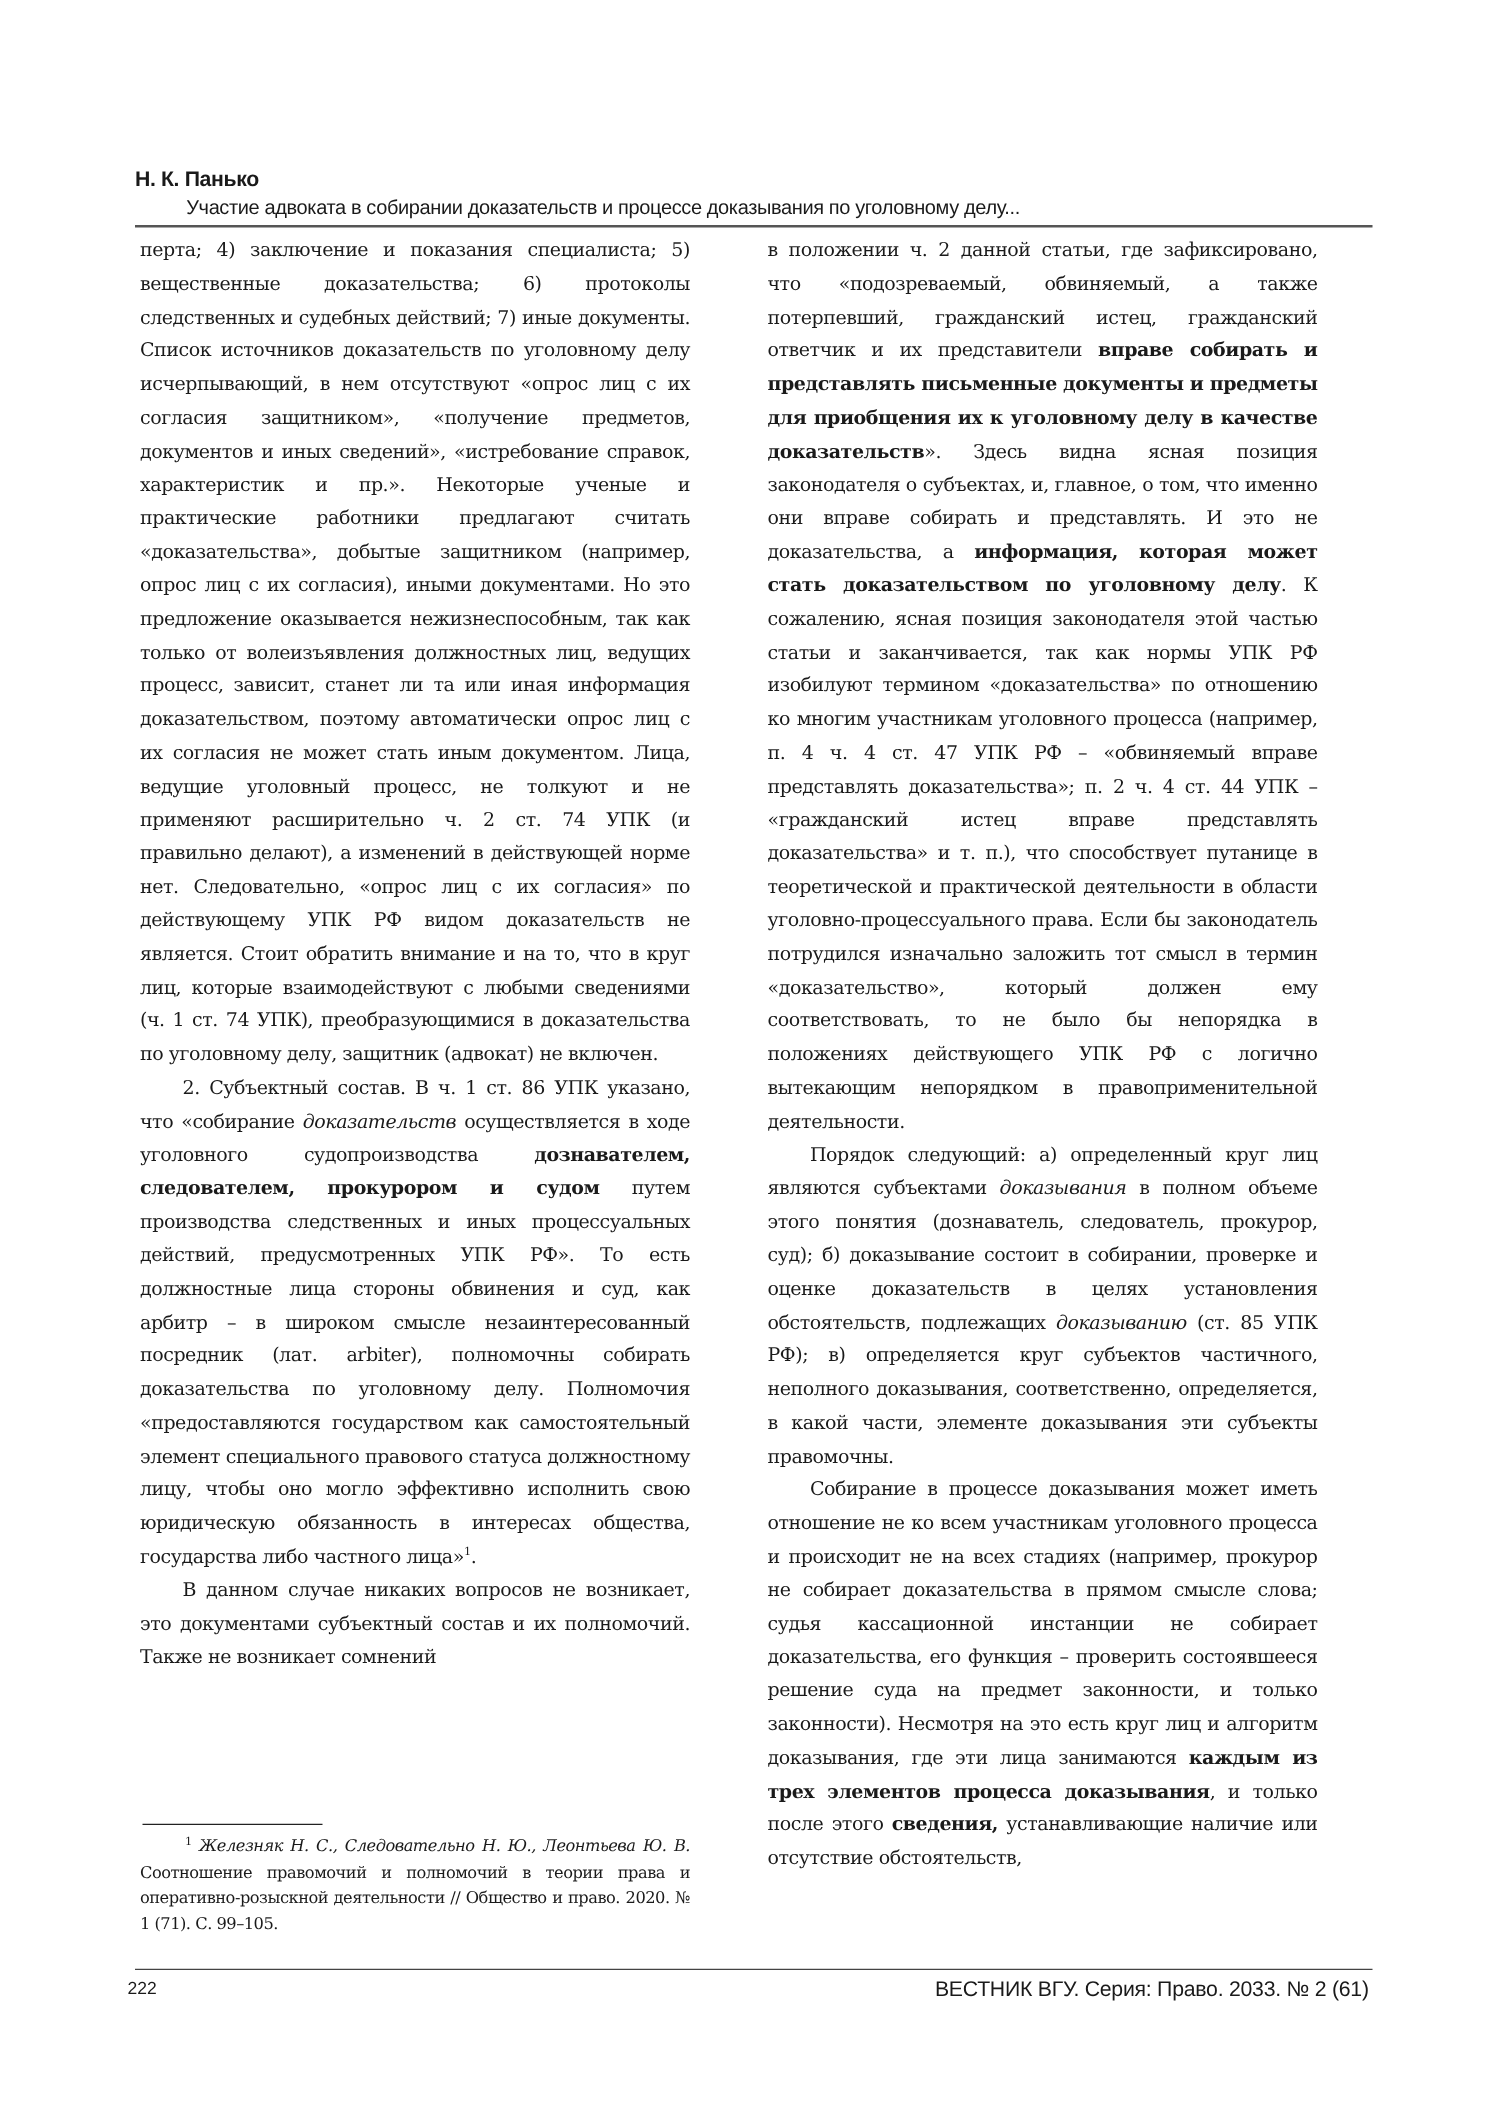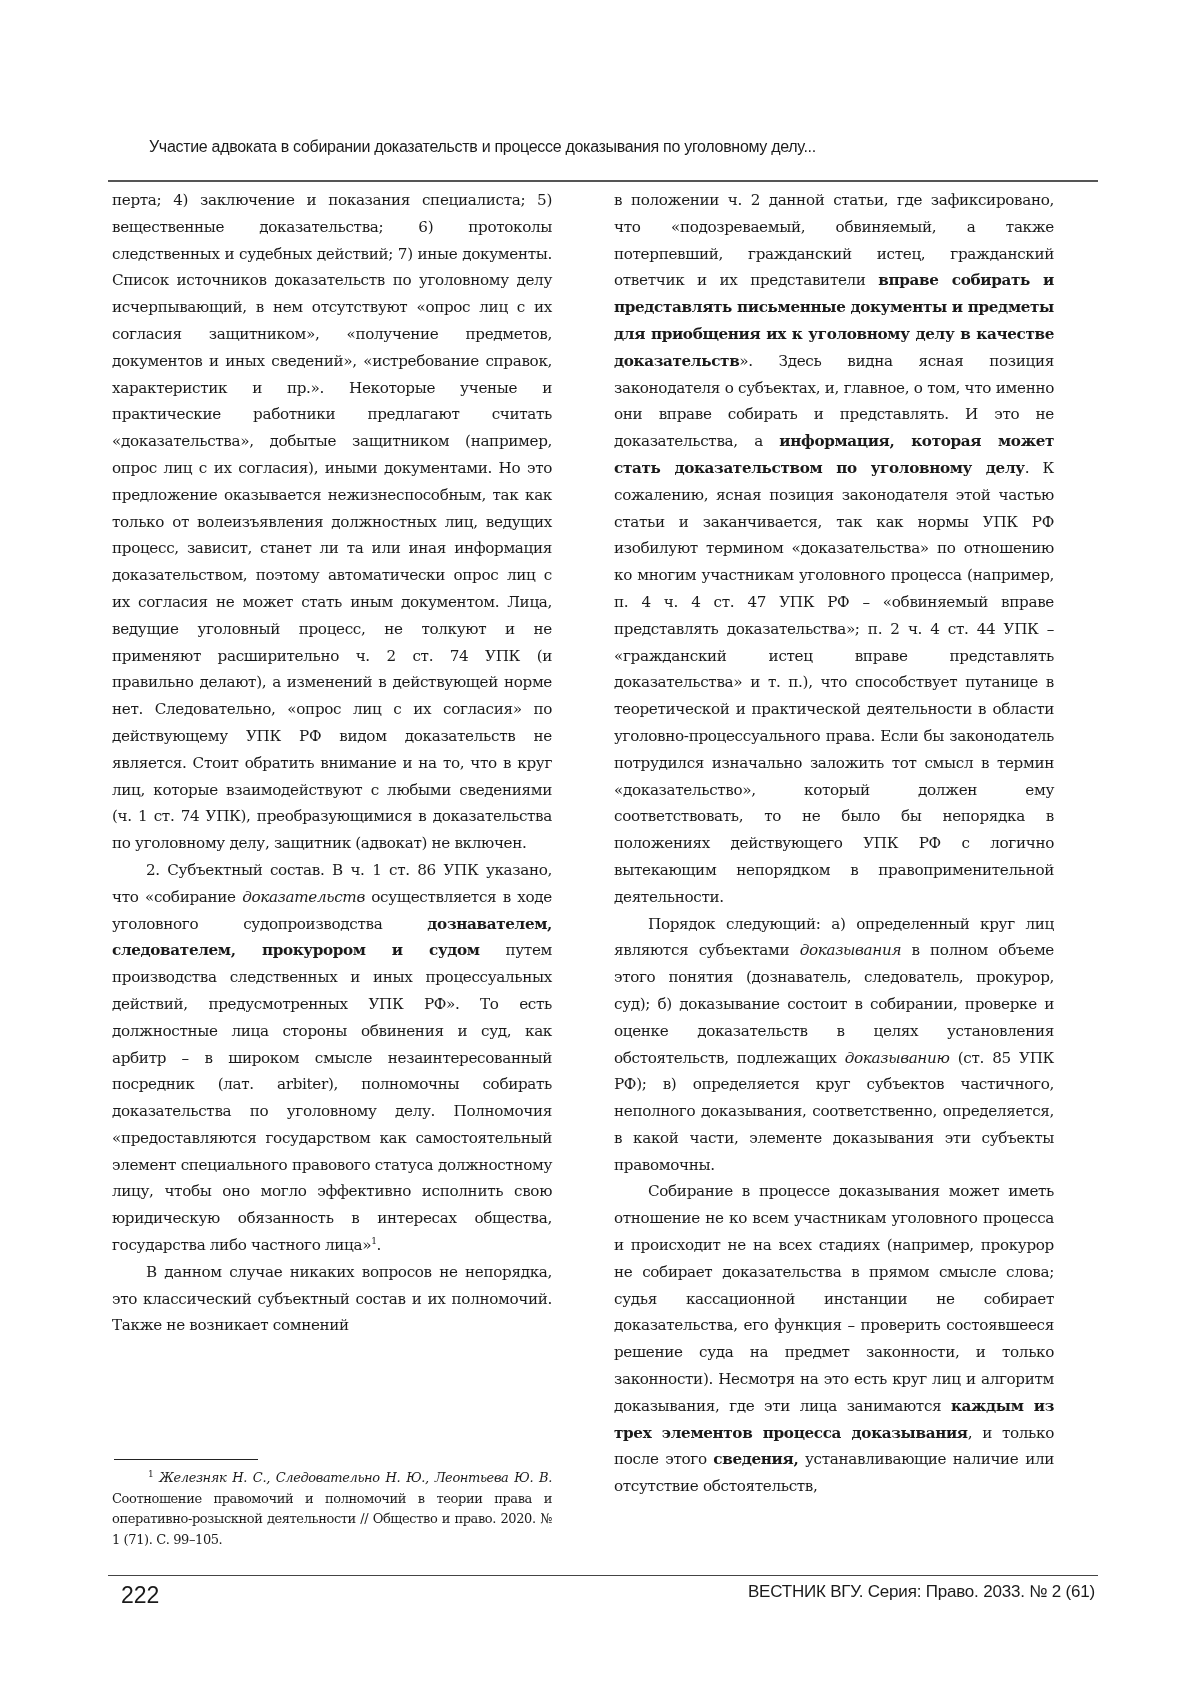--- a/index.html
+++ b/index.html
@@ -13,35 +13,36 @@
     .col-right { left: 614px; }
     .column p { margin: 0; }
     .column p.indent { text-indent: 34px; }
     .bi { font-weight: bold; }
     .it { font-style: italic; }
     sup { font-size: 9px; line-height: 0; }
     .fn-rule { position: absolute; left: 114px; top: 1459px; width: 144px; height: 1px; background: #222; }
     .footnote { position: absolute; left: 112px; top: 1468px; width: 440px; font-family: "DejaVu Serif", serif; font-size: 13px; line-height: 20.5px; text-align: justify; letter-spacing: -0.4px; }
     .footnote .fn-first { text-indent: 36px; }
     .footer-rule { position: absolute; left: 108px; top: 1575px; width: 990px; height: 1px; background: #444; }
-    .page-number { position: absolute; left: 121px; top: 1582px; font-family: "Liberation Sans", sans-serif; font-size: 23px; }
+    .page-number { position: absolute; left: 102px; top: 1582px; font-family: "Liberation Sans", sans-serif; font-size: 14px; }
     .journal { position: absolute; right: 105px; top: 1582px; font-family: "Liberation Sans", sans-serif; font-size: 17px; letter-spacing: -0.2px; }
   </style>
 </head>
 <body>
 
 <div class="header">
+  <div class="author">Н. К. Панько</div>
   <div class="running-title">Участие адвоката в собирании доказательств и процессе доказывания по уголовному делу...</div>
 </div>
 <div class="header-rule"></div>
 
 <div class="column col-left">
   <p>перта; 4) заключение и показания специалиста; 5) вещественные доказательства; 6) протоколы следственных и судебных действий; 7) иные документы. Список источников доказательств по уголовному делу исчерпывающий, в нем отсутствуют «опрос лиц с их согласия защитником», «получение предметов, документов и иных сведений», «истребование справок, характеристик и пр.». Некоторые ученые и практические работники предлагают считать «доказательства», добытые защитником (например, опрос лиц с их согласия), иными документами. Но это предложение оказывается нежизнеспособным, так как только от волеизъявления должностных лиц, ведущих процесс, зависит, станет ли та или иная информация доказательством, поэтому автоматически опрос лиц с их согласия не может стать иным документом. Лица, ведущие уголовный процесс, не толкуют и не применяют расширительно ч. 2 ст. 74 УПК (и правильно делают), а изменений в действующей норме нет. Следовательно, «опрос лиц с их согласия» по действующему УПК РФ видом доказательств не является. Стоит обратить внимание и на то, что в круг лиц, которые взаимодействуют с любыми сведениями (ч. 1 ст. 74 УПК), преобразующимися в доказательства по уголовному делу, защитник (адвокат) не включен.</p>
   <p class="indent"><span>2. Субъектный состав. В ч. 1 ст. 86 УПК указано, что «собирание </span><span class="it">доказательств</span><span> осуществляется в ходе уголовного судопроизводства </span><span class="bi">дознавателем, следователем, прокурором и судом</span><span> путем производства следственных и иных процессуальных действий, предусмотренных УПК РФ».  То есть должностные лица стороны обвинения и суд, как арбитр – в широком смысле незаинтересованный посредник (лат. arbiter), полномочны собирать доказательства по уголовному делу. Полномочия «предоставляются государством как самостоятельный элемент специального правового статуса должностному лицу, чтобы оно могло эффективно исполнить свою юридическую обязанность в интересах общества, государства либо частного лица»</span><sup>1</sup><span>.</span></p>
-  <p class="indent">В данном случае никаких вопросов не непорядка, это классический субъектный состав и их полномочий. Также не возникает сомнений</p>
+  <p class="indent">В данном случае никаких вопросов не возникает, это документами субъектный состав и их полномочий. Также не возникает сомнений</p>
 </div>
 
 <div class="column col-right">
   <p><span>в положении ч. 2 данной статьи, где зафиксировано, что «подозреваемый, обвиняемый, а также потерпевший, гражданский истец, гражданский ответчик и их представители </span><span class="bi">вправе собирать и представлять письменные документы и предметы для приобщения их к уголовному делу в качестве доказательств</span><span>». Здесь видна ясная позиция законодателя о субъектах, и, главное, о том, что именно они вправе собирать и представлять. И это не доказательства, а </span><span class="bi">информация, которая может стать доказательством по уголовному делу</span><span>. К сожалению, ясная позиция законодателя этой частью статьи и заканчивается, так как нормы УПК РФ изобилуют термином «доказательства» по отношению ко многим участникам уголовного процесса (например, п. 4 ч. 4 ст. 47 УПК РФ – «обвиняемый вправе представлять доказательства»; п. 2 ч. 4 ст. 44 УПК – «гражданский истец вправе представлять доказательства» и т. п.), что способствует путанице в теоретической и практической деятельности в области уголовно-процессуального права. Если бы законодатель потрудился изначально заложить тот смысл в термин «доказательство», который должен ему соответствовать, то не было бы непорядка в положениях действующего УПК РФ с логично вытекающим непорядком в правоприменительной деятельности.</span></p>
   <p class="indent"><span>Порядок следующий: а) определенный круг лиц являются субъектами </span><span class="it">доказывания</span><span> в полном объеме этого понятия (дознаватель, следователь, прокурор, суд); б) доказывание состоит в собирании, проверке и оценке доказательств в целях установления обстоятельств, подлежащих </span><span class="it">доказыванию</span><span> (ст. 85 УПК РФ); в) определяется круг субъектов частичного, неполного доказывания, соответственно, определяется, в какой части, элементе доказывания эти субъекты правомочны.</span></p>
   <p class="indent"><span>Собирание в процессе доказывания может иметь отношение не ко всем участникам уголовного процесса и происходит не на всех стадиях (например, прокурор не собирает доказательства в прямом смысле слова; судья кассационной инстанции не собирает доказательства, его функция – проверить состоявшееся решение суда на предмет законности, и только законности). Несмотря на это есть круг лиц и алгоритм доказывания, где эти лица занимаются </span><span class="bi">каждым из трех элементов процесса доказывания</span><span>, и только после этого </span><span class="bi">сведения,</span><span> устанавливающие наличие или отсутствие обстоятельств,</span></p>
 </div>
 
 <div class="fn-rule"></div>
 <div class="footnote">

